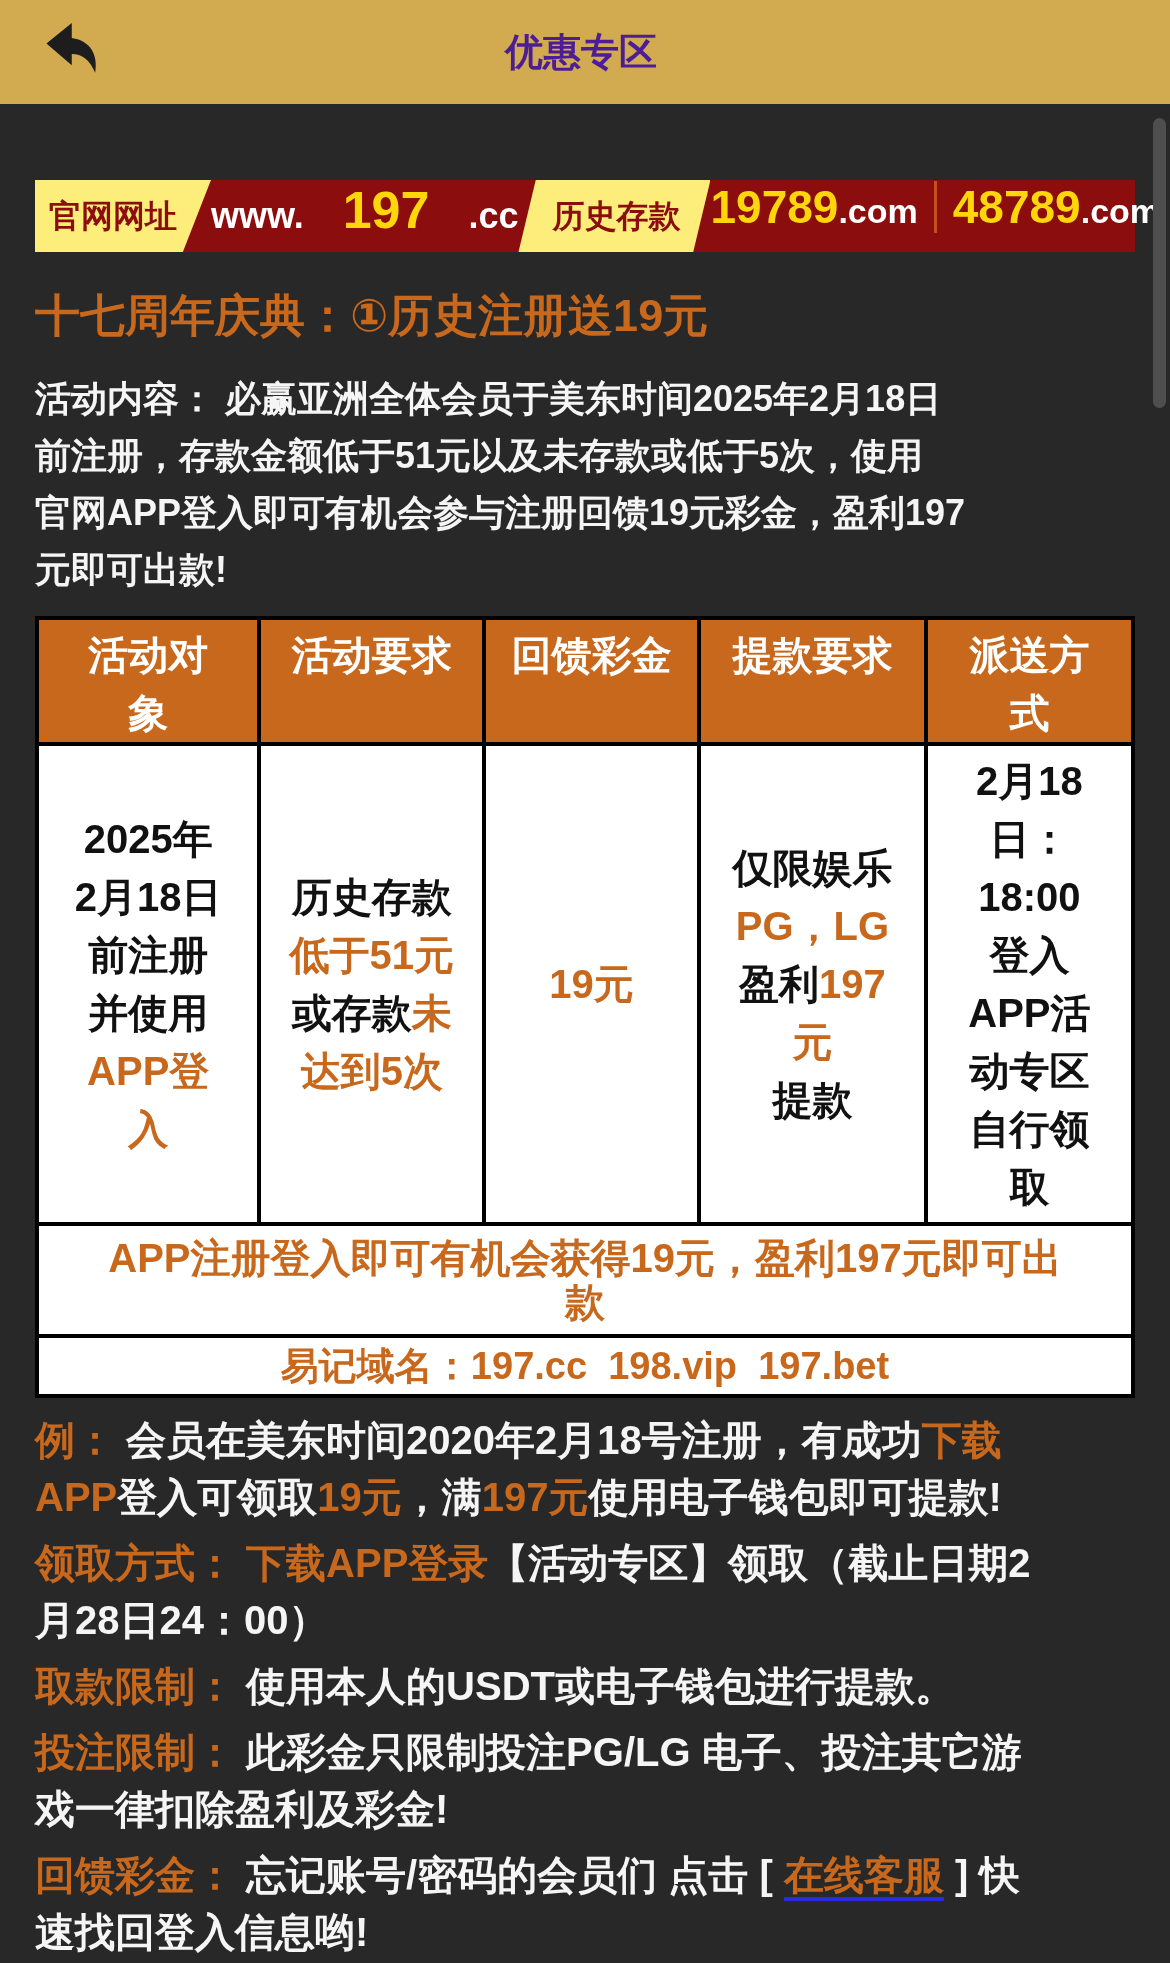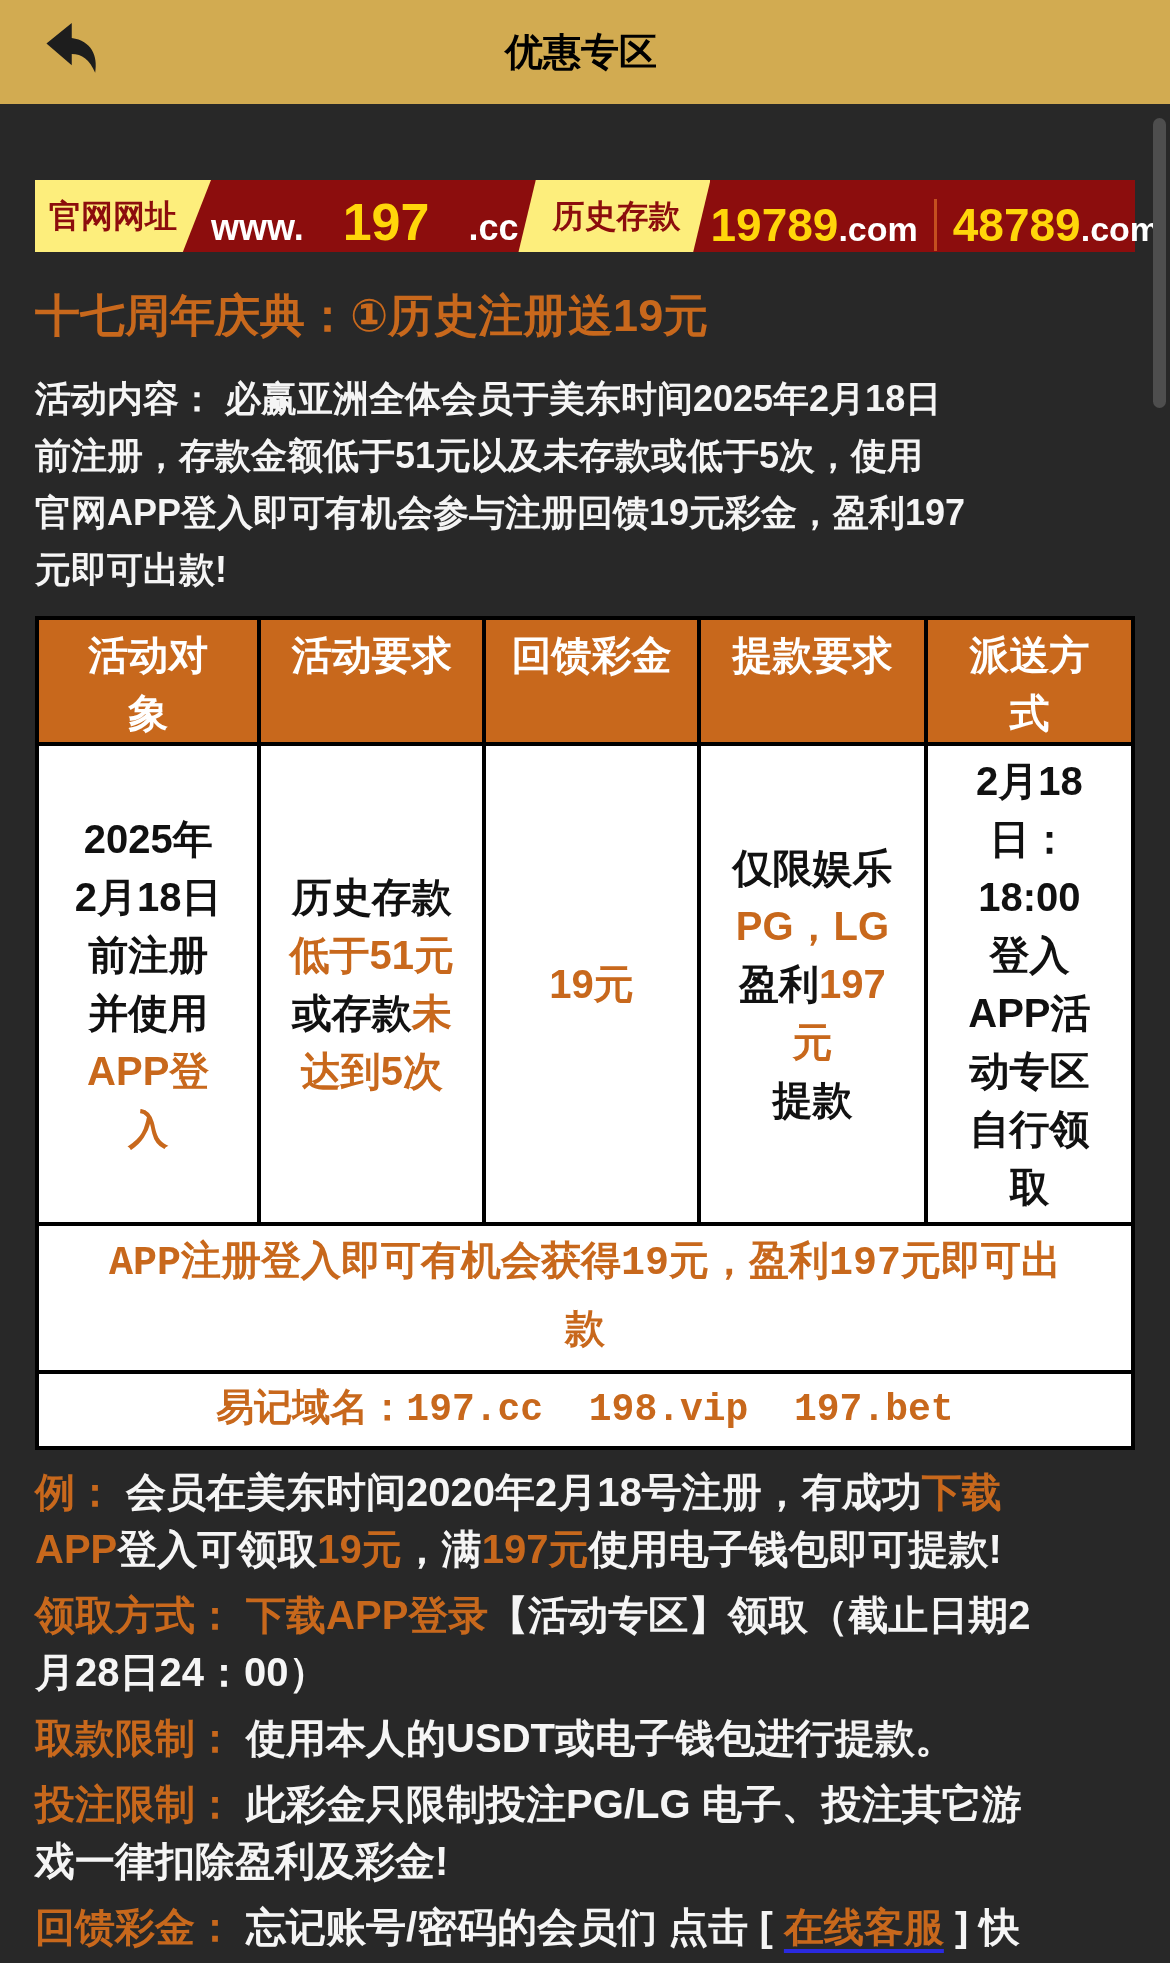--- a/index.html
+++ b/index.html
@@ -10,26 +10,26 @@
   *{margin:0;padding:0;box-sizing:border-box;}
   html,body{background:#000;}
   body{font-family:"Liberation Sans","DejaVu Sans",sans-serif;}
   .screen{position:relative;width:1170px;height:1963px;background:var(--page-bg);overflow:hidden;}
 
   
   .app-header{position:relative;height:104px;background:var(--header-gold);}
   .back-btn{position:absolute;left:38px;top:22px;width:60px;height:60px;cursor:pointer;}
   .back-btn svg{width:60px;height:60px;}
   .page-title{position:absolute;left:0;right:8px;top:0;height:104px;line-height:104px;
-    text-align:center;font-size:38px;font-weight:600;color:#000000;}
+    text-align:center;font-size:38px;font-weight:600;color:#4c1d95;}
 
   main{padding:0 35px;}
 
   
-  .banner{margin-top:76px;height:72px;background:var(--banner-red);display:flex;align-items:flex-end;}
+  .banner{margin-top:76px;height:72px;background:var(--banner-red);display:flex;align-items:flex-start;}
   .tag{height:72px;line-height:72px;background:var(--label-yellow);color:var(--banner-red);
     font-weight:bold;font-size:32px;white-space:nowrap;}
   .tag1{padding:0 34px 0 14px;clip-path:polygon(0 0,100% 0,84% 100%,0 100%);}
   .tag2{padding:0 30px 0 34px;clip-path:polygon(9% 0,100% 0,91% 100%,0 100%);}
   .url-group{display:flex;align-items:baseline;justify-content:center;white-space:nowrap;}
   .g1{flex:1;gap:39px;}
   .g2{flex:1.25;}
   .u-w{color:#fff;font-weight:bold;font-size:36px;}
   .u-w.sm{font-size:34px;}
   .u-y{color:var(--number-yellow);font-weight:bold;font-size:52px;}
@@ -43,21 +43,21 @@
   
   table{width:100%;border-collapse:collapse;border:1px solid #15803d;background:#fff;table-layout:fixed;}
   th,td{border:4px solid #000;text-align:center;white-space:pre-wrap;font-weight:600;}
   th{background:var(--table-header-bg);color:#fff;font-size:40px;line-height:58px;
      vertical-align:top;padding-top:6px;}
   tr.head-row{height:122px;}
   tr.body-row{height:470px;}
   td.body-cell{background:#fff;color:#111;font-size:40px;line-height:58px;vertical-align:middle;padding:6px 4px;}
   tr.foot-row1{height:112px;}
   tr.foot-row2{height:60px;}
-  td.foot{background:#fff;color:var(--accent);font-size:40px;line-height:68px;vertical-align:middle;padding:4px 10px;font-family:Liberation Mono, monospace;}
+  td.foot{background:#fff;color:var(--accent);font-size:40px;line-height:44px;vertical-align:middle;padding:4px 10px;}
   td.foot2{background:#fff;color:var(--accent);font-size:38px;vertical-align:middle;padding:2px 10px;}
   col.c1{width:20.3%}col.c2{width:20.5%}col.c3{width:19.6%}col.c4{width:20.7%}col.c5{width:18.9%}
 
   
   .notes{margin-top:14px;}
   .note{font-size:40px;line-height:57px;font-weight:600;color:#f5f5f5;white-space:pre-wrap;margin-bottom:9px;}
 
   
   .c-w{color:#f5f5f5;}
   .c-o{color:var(--accent);}

